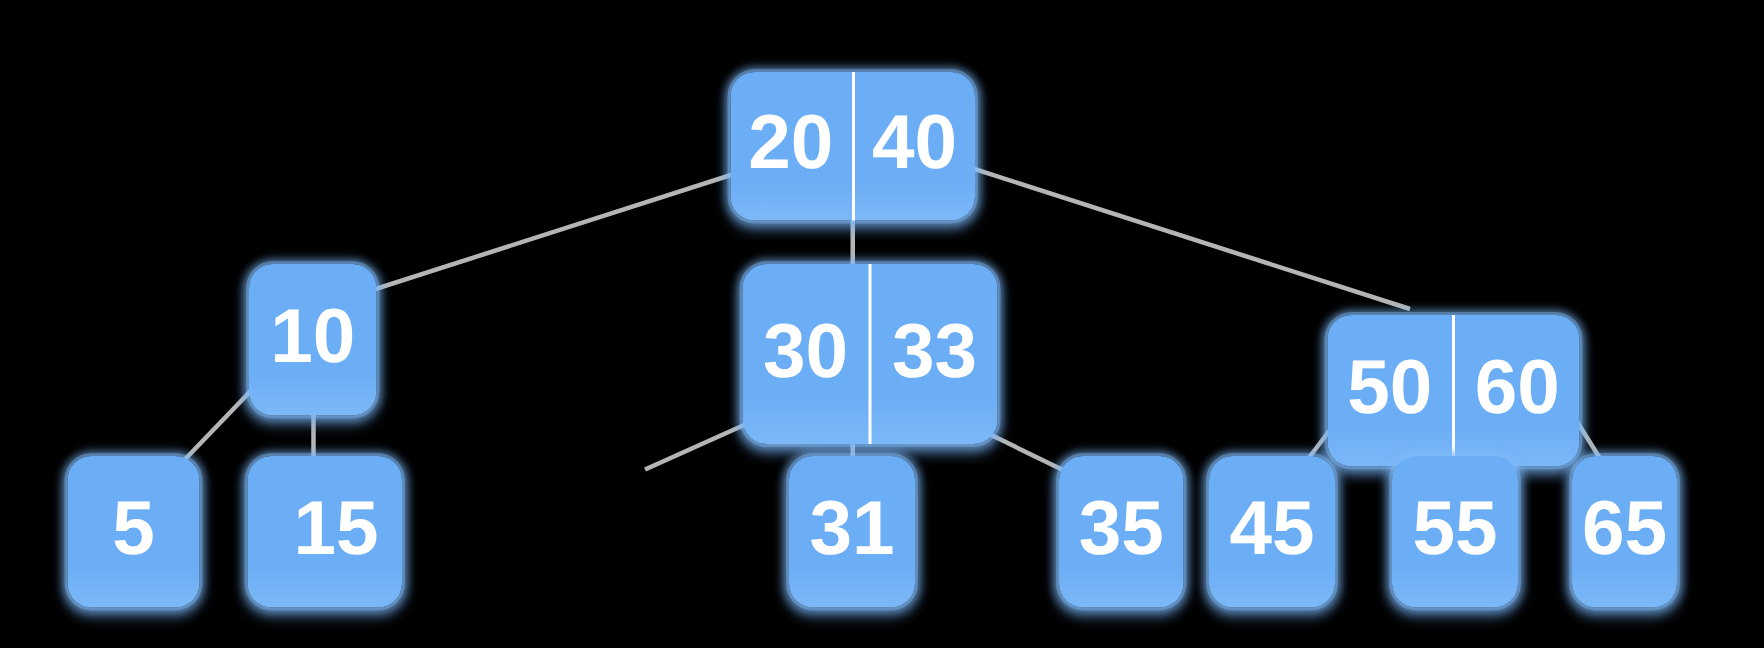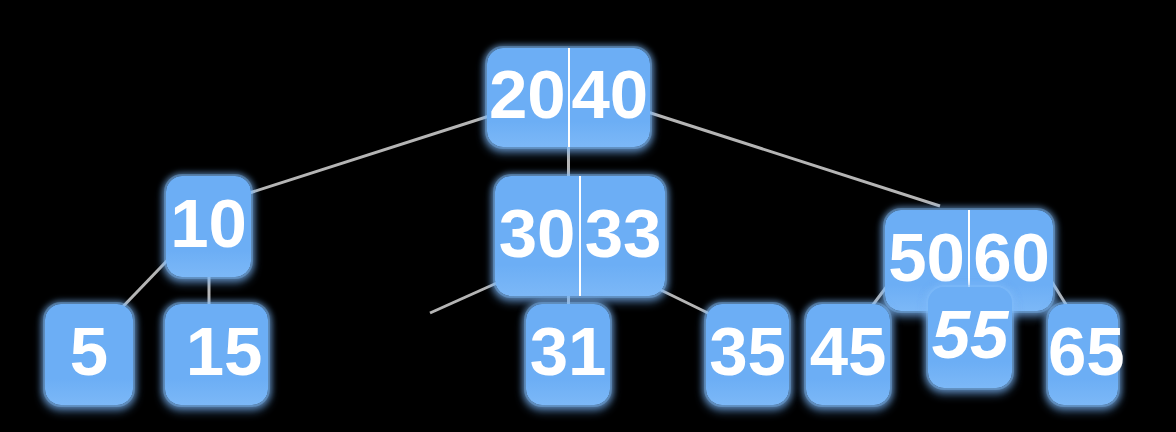--- a/index.html
+++ b/index.html
@@ -42,21 +42,21 @@
       0 0 0 2px rgba(130, 188, 250, 0.35),
       0 0 6px 3px var(--node-halo),
       0 4px 8px 3px rgba(115, 178, 248, 0.45);
   }
   .key {
     flex: 1;
     display: flex;
     align-items: center;
     justify-content: center;
     color: var(--key-color);
-    font-size: 69px;
+    font-size: 51px;
     font-weight: 700;
     line-height: 1;
     transform: translateY(-3px);
     user-select: none;
   }
   .divider {
     width: 2px;
     background: var(--divider-color);
   }
 </style>
@@ -115,21 +115,21 @@
   </div>
 
   <div class="node" style="left:690px; top:304px; width:83px; height:101px;margin-left:16px;">
     <span class="key">35</span>
   </div>
 
   <div class="node" style="left:806px; top:304px; width:84px; height:101px;">
     <span class="key">45</span>
   </div>
 
-  <div class="node" style="left:928px; top:287px; width:84px; height:101px;font-style:italic;">
+  <div class="node" style="left:928px; top:304px; width:84px; height:101px;">
     <span class="key">55</span>
   </div>
 
   <div class="node" style="left:1048px; top:304px; width:70px; height:101px;">
     <span class="key">65</span>
   </div>
 
 </div>
 
 </body></html>

